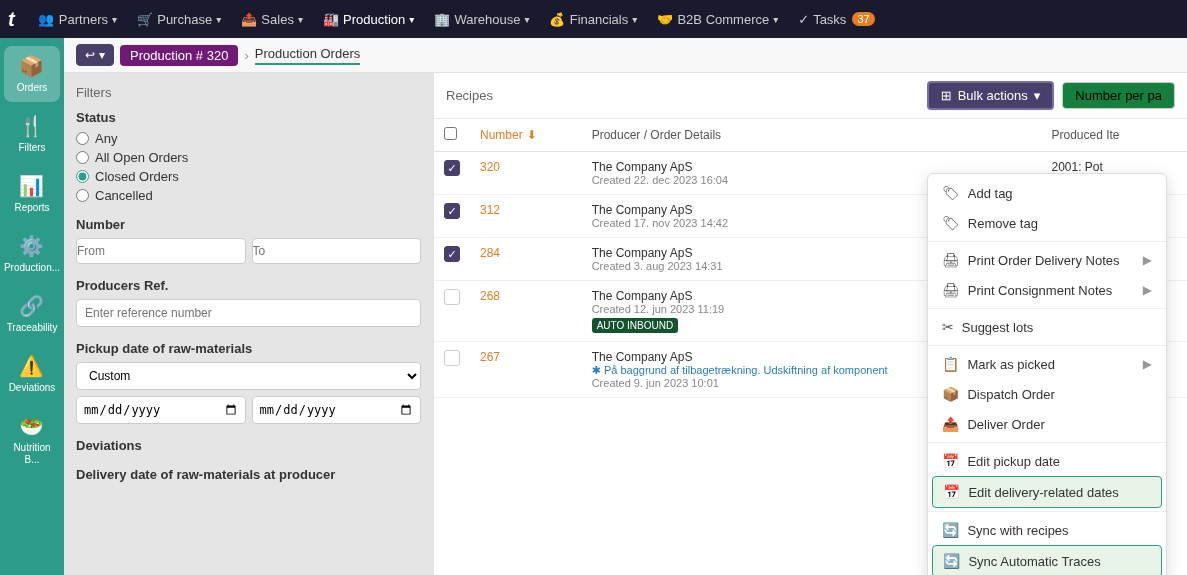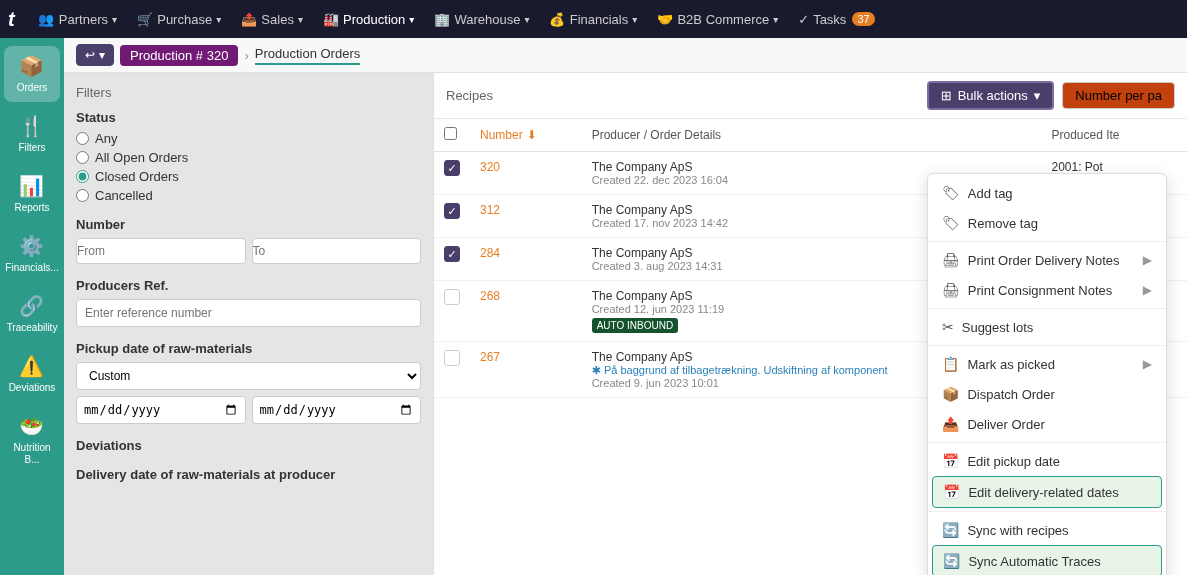--- a/index.html
+++ b/index.html
@@ -52,21 +52,21 @@
     .date-range { display: flex; gap: 6px; margin-top: 6px; }
     .date-input { flex: 1; border: 1px solid #ccc; border-radius: 4px; padding: 5px 6px; font-size: 12px; }
     .deviations-label { font-size: 13px; font-weight: 600; color: #333; margin-bottom: 4px; }
 
     
     .results-panel { flex: 1; display: flex; flex-direction: column; overflow: hidden; }
     .results-header { padding: 8px 12px; display: flex; align-items: center; justify-content: space-between; border-bottom: 1px solid #e8e8e8; }
     .results-label { font-size: 13px; color: #666; }
     .header-actions { display: flex; gap: 8px; align-items: center; }
     .bulk-btn { background: #4a3f6b; color: #fff; border: 2px solid #7a6fa0; border-radius: 4px; padding: 5px 12px; font-size: 13px; cursor: pointer; display: flex; align-items: center; gap: 6px; font-weight: 500; }
-    .number-per-page-btn { background: #c2410c; border: 1px solid #ccc; border-radius: 4px; padding: 5px 12px; font-size: 13px; cursor: pointer; }
+    .number-per-page-btn { background: #15803d; border: 1px solid #ccc; border-radius: 4px; padding: 5px 12px; font-size: 13px; cursor: pointer; }
 
     
     .table-container { flex: 1; overflow: auto; position: relative; }
     .results-table { width: 100%; border-collapse: collapse; }
     .results-table th { background: #fff; border-bottom: 1px solid #e0e0e0; padding: 8px 10px; text-align: left; font-size: 12px; font-weight: 500; color: #555; position: sticky; top: 0; z-index: 1; }
     .results-table td { padding: 8px 10px; border-bottom: 1px solid #f0f0f0; font-size: 12px; vertical-align: top; }
     .col-check { width: 30px; }
     .col-number { color: #e67e22; font-weight: 500; }
     .order-details { font-size: 12px; }
     .order-details .company { font-weight: 500; }
@@ -150,21 +150,21 @@
     <div class="sidebar-item">
       <span class="si-icon">🍴</span>
       <span class="si-label">Filters</span>
     </div>
     <div class="sidebar-item">
       <span class="si-icon">📊</span>
       <span class="si-label">Reports</span>
     </div>
     <div class="sidebar-item">
       <span class="si-icon">⚙️</span>
-      <span class="si-label">Financials...</span>
+      <span class="si-label">Production...</span>
     </div>
     <div class="sidebar-item">
       <span class="si-icon">🔗</span>
       <span class="si-label">Traceability</span>
     </div>
     <div class="sidebar-item">
       <span class="si-icon">⚠️</span>
       <span class="si-label">Deviations</span>
     </div>
     <div class="sidebar-item">

